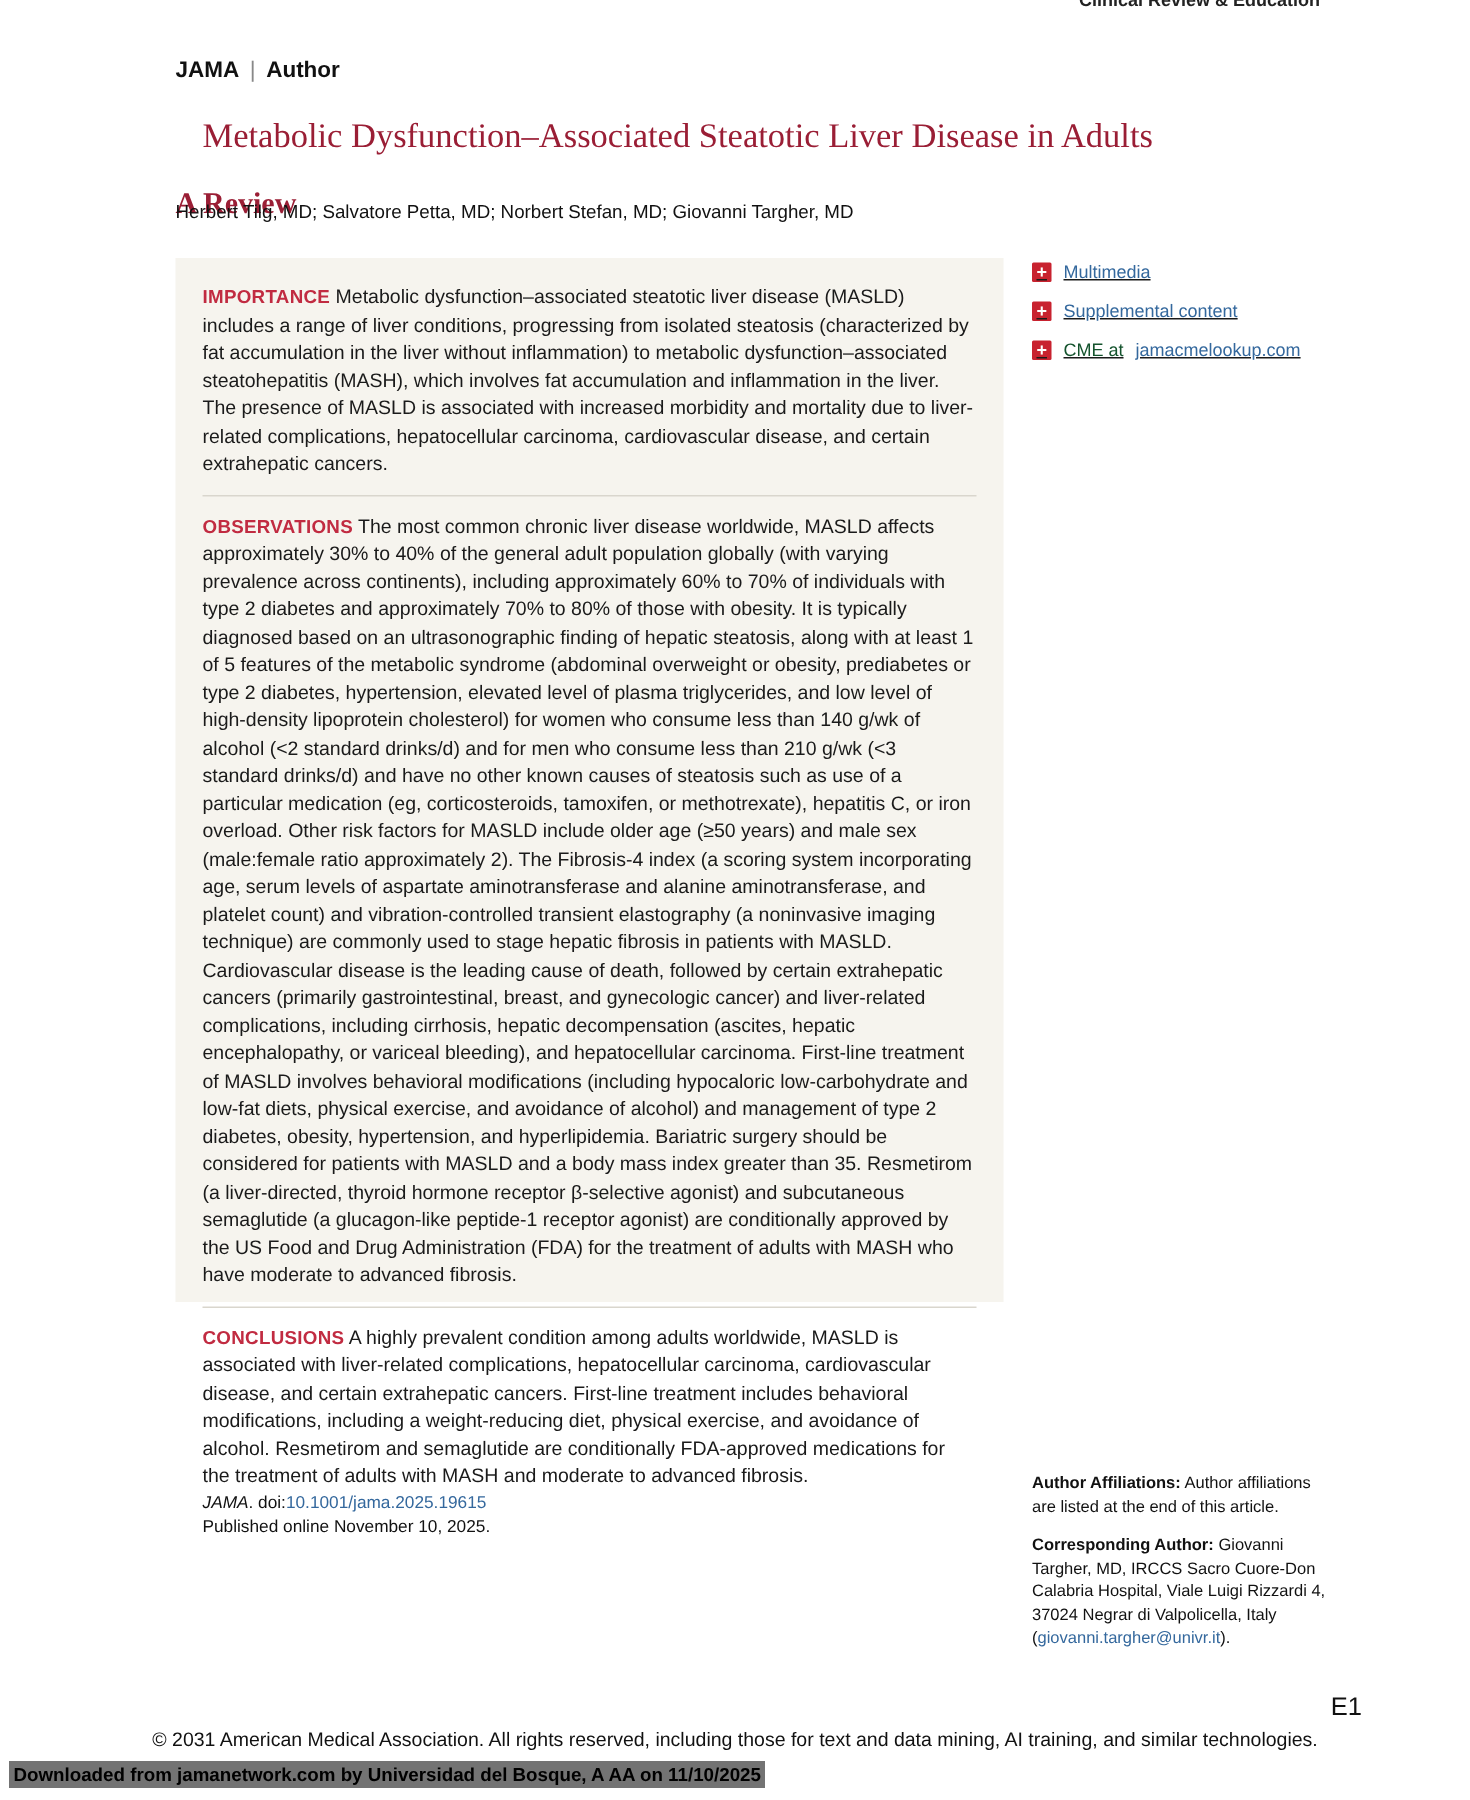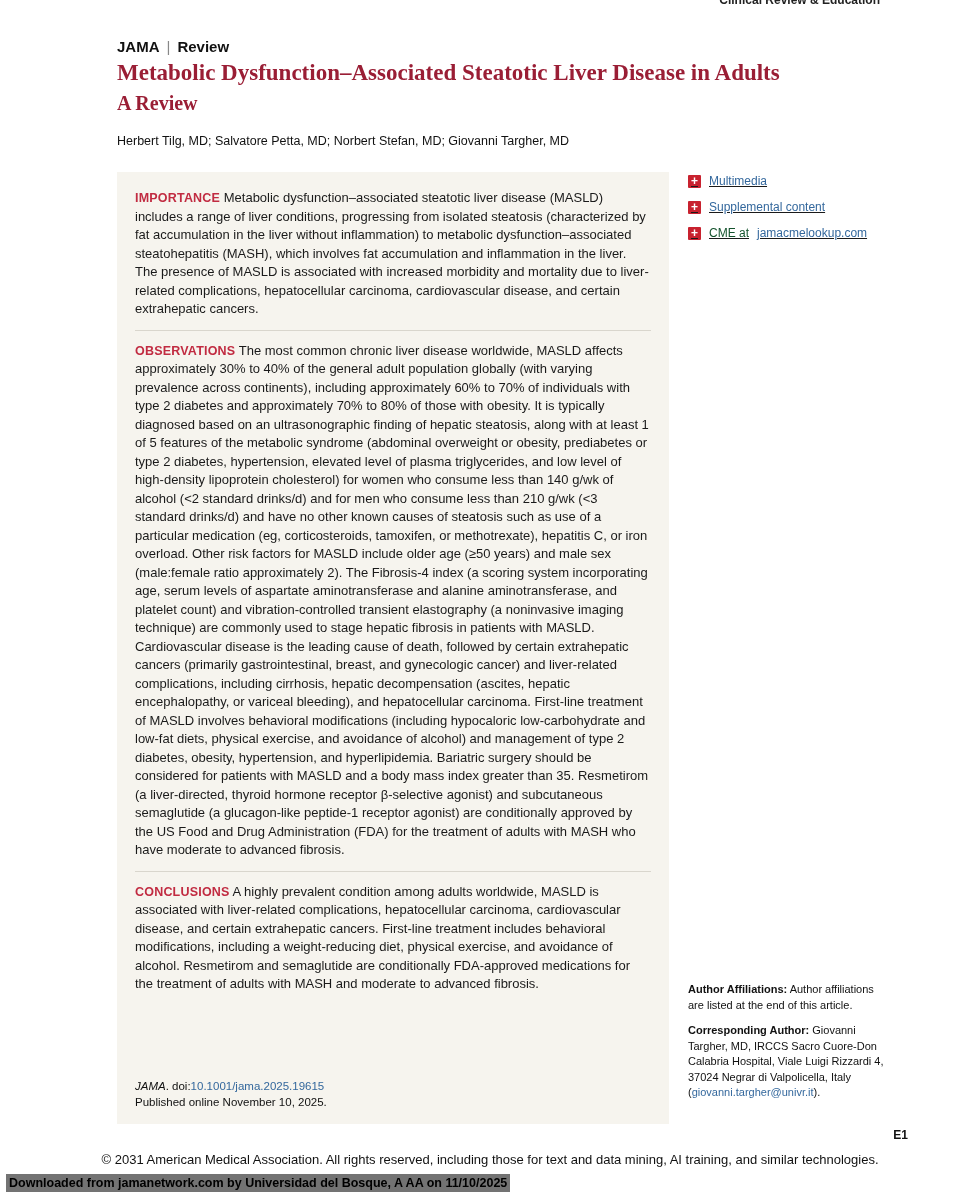--- a/index.html
+++ b/index.html
@@ -37,43 +37,43 @@
   .title-block {
     position: absolute;
     left: 117px;
     top: 58px;
     width: 790px;
     font-family: "Liberation Serif", serif;
     color: #9a1e35;
   }
   .article-title {
     font-size: 23px;
-    font-weight: bold;
+    font-weight: normal;
     line-height: 29px;
-    margin: 0;
+    margin: 18px;
   }
   .article-subtitle {
     font-size: 20px;
     font-weight: bold;
     line-height: 26px;
     margin: 3px 0 0 0;
   }
   .authors {
     position: absolute;
     left: 117px;
     top: 134px;
     font-size: 12.5px;
     color: #111;
   }
   .abstract-box {
     position: absolute;
     left: 117px;
     top: 172px;
     width: 552px;
-    height: 952px;
+    height: 696px;
     background: #f6f4ee;
     box-sizing: border-box;
     padding: 17px 18px 14px 18px;
     display: flex;
     flex-direction: column;
   }
   .abstract-section {
     font-size: 13px;
     line-height: 18.5px;
     margin: 0;
@@ -137,22 +137,22 @@
     font-size: 11px;
     line-height: 15.5px;
     color: #111;
   }
   .affiliations p { margin: 0 0 10px 0; }
   .aff-label { font-weight: bold; }
   .page-number {
     position: absolute;
     top: 1128px;
     right: 72px;
-    font-size: 12px;
-    font-weight: bold;
+    font-size: 17px;
+    font-weight: normal;
     color: #111;
     margin-left: 32px;
   }
   .copyright {
     position: absolute;
     top: 1152px;
     left: 0;
     width: 100%;
     text-align: center;
     font-size: 13px;
@@ -170,21 +170,21 @@
     background: #737373;
     padding: 2px 3px;
   }
 </style>
 </head>
 <body>
 
 <div class="running-head">Clinical Review &amp; Education</div>
 
 <div class="kicker">
-  <span>JAMA</span><span class="sep">|</span><span>Review</span>
+  <span>JAMA</span><span class="sep">|</span><span>Author</span>
 </div>
 
 <div class="title-block">
   <h1 class="article-title">Metabolic Dysfunction–Associated Steatotic Liver Disease in Adults</h1>
   <h2 class="article-subtitle">A Review</h2>
 </div>
 
 <div class="authors">Herbert Tilg, MD; Salvatore Petta, MD; Norbert Stefan, MD; Giovanni Targher, MD</div>
 
 <div class="abstract-box">

